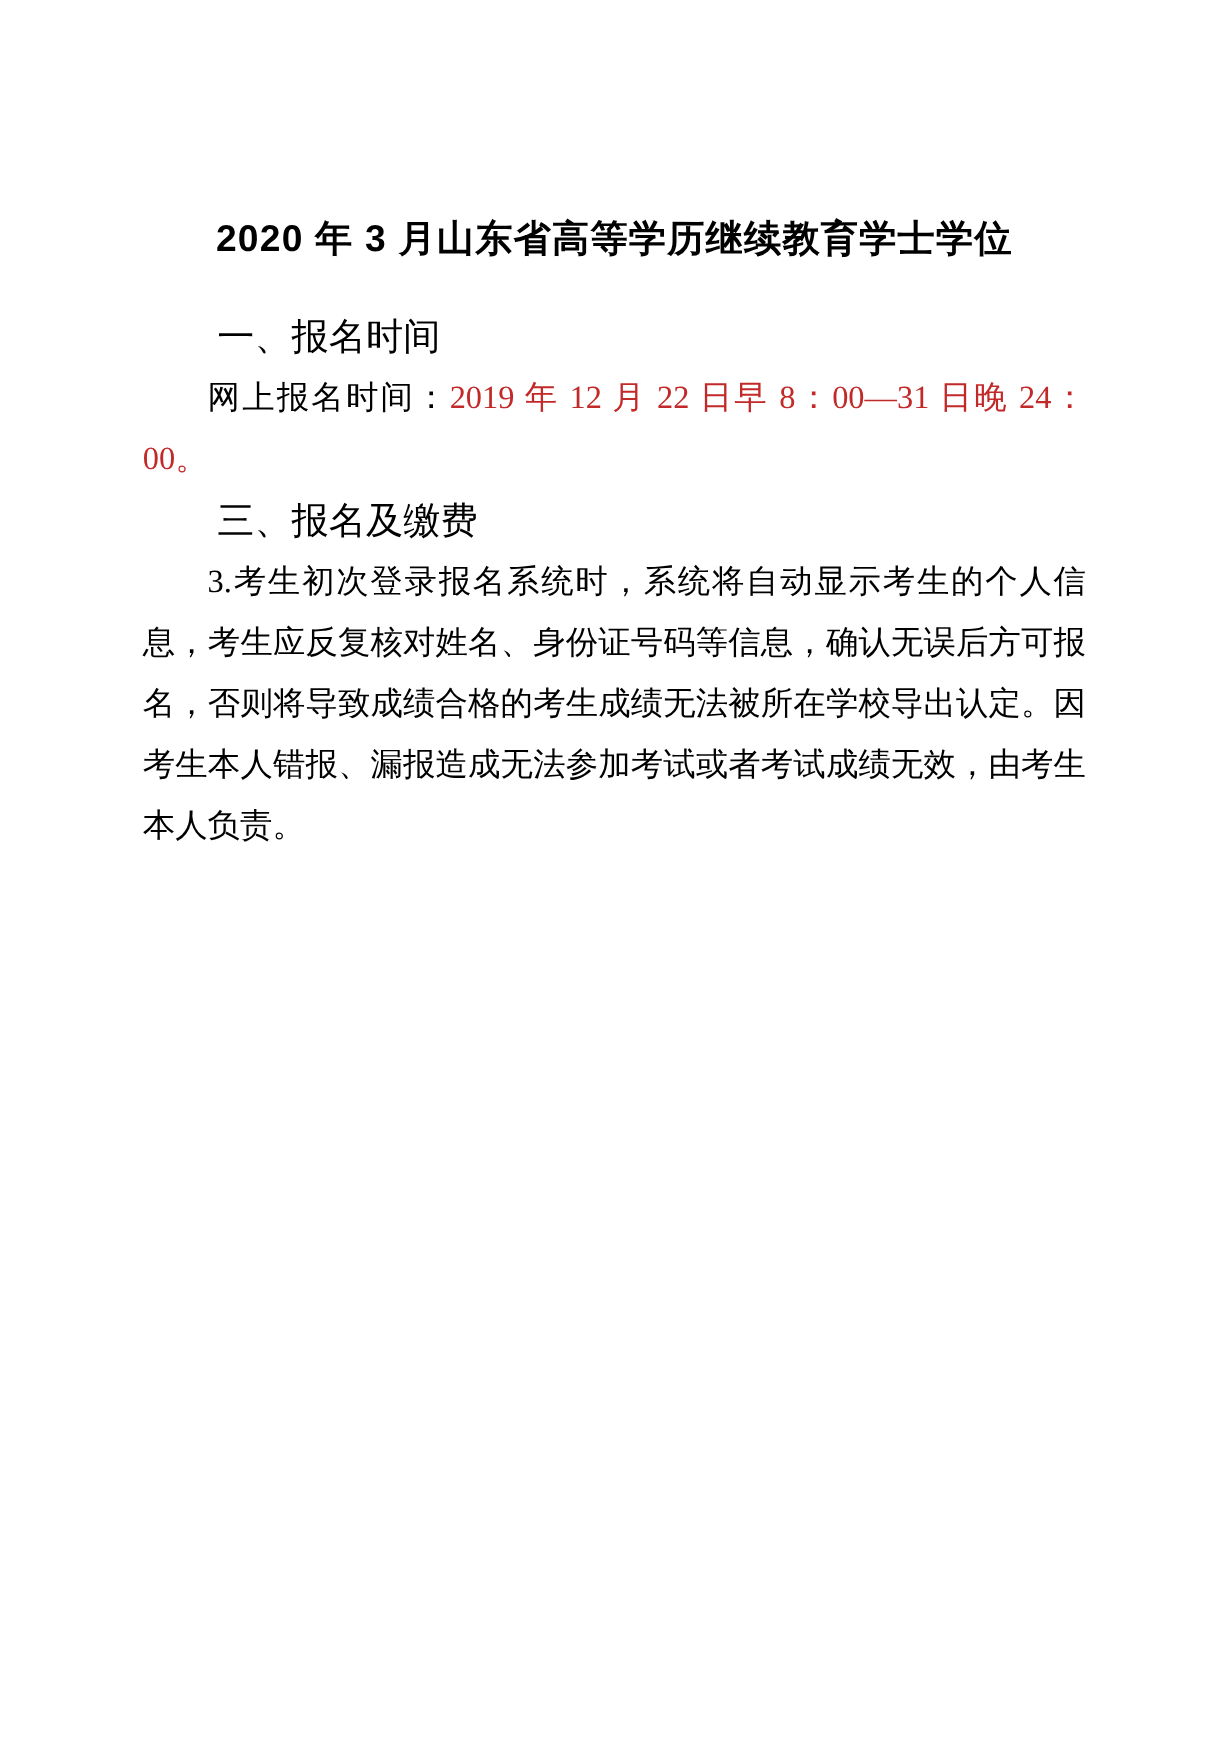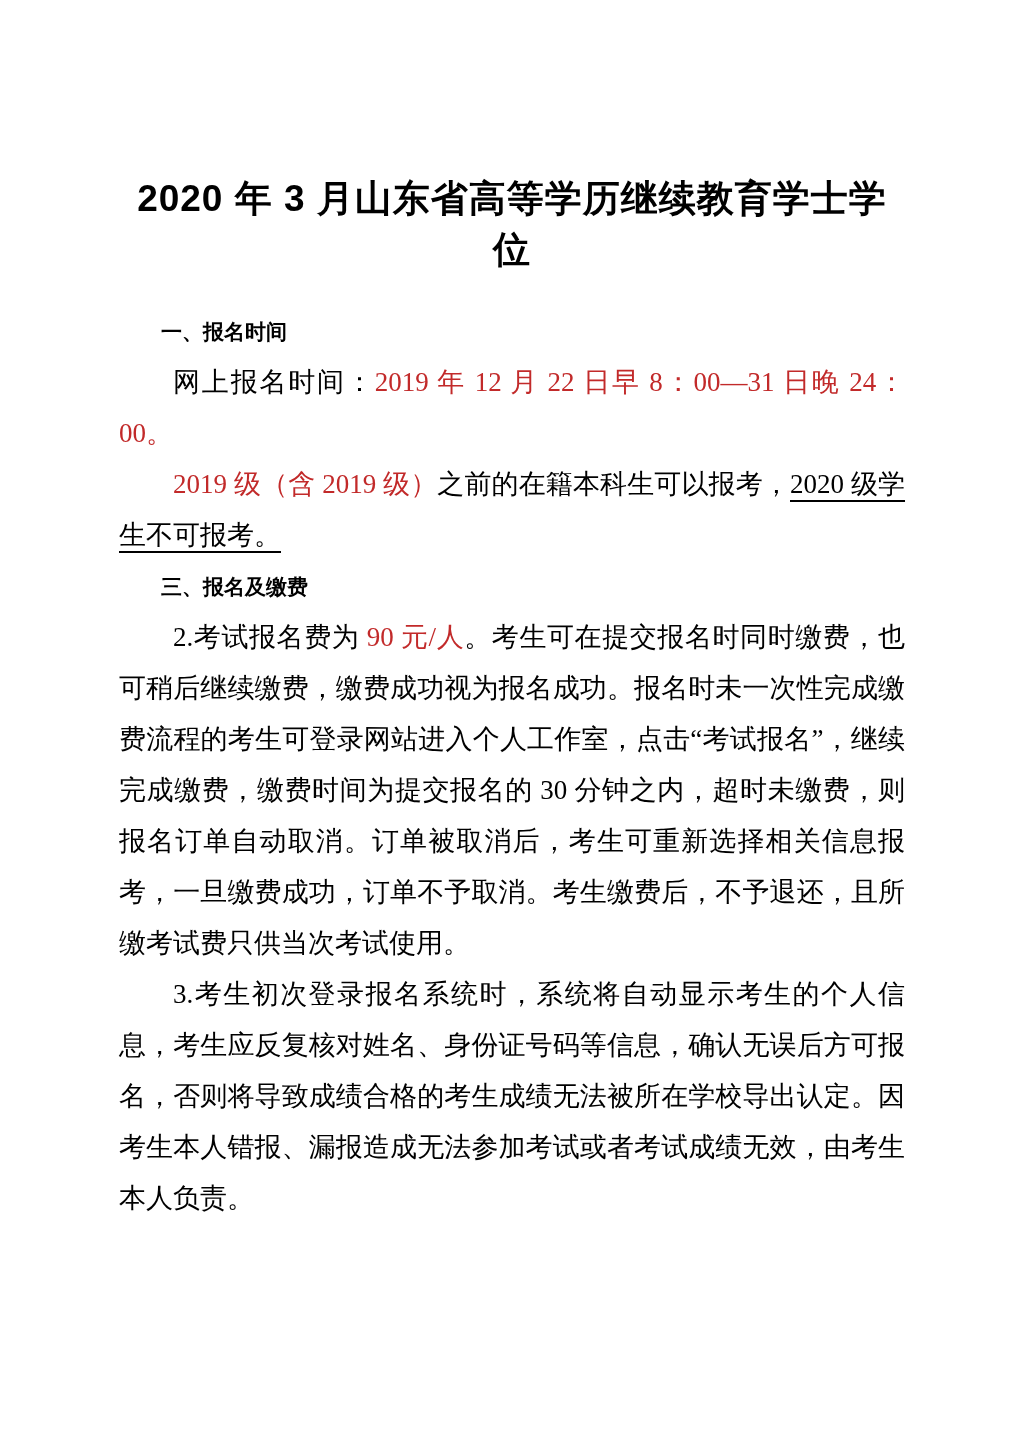--- a/index.html
+++ b/index.html
@@ -20,37 +20,37 @@
     padding: 173px 119px 0 119px;
     background: #ffffff;
     color: #000000;
     font-family: "Liberation Serif", serif;
     font-size: 27px;
     line-height: 51px;
   }
   .doc-title {
     font-family: "Liberation Sans", sans-serif;
     font-weight: bold;
-    font-size: 37px;
+    font-size: 31px;
     line-height: 51px;
     text-align: center;
     letter-spacing: 1px;
     margin: 0 0 31px 0;
   }
   .para {
     margin: 0;
     text-align: justify;
     text-justify: inter-character;
     text-indent: 2em;
   }
   .heading {
     margin: 0;
     font-family: "Liberation Sans", sans-serif;
-    font-weight: bold;
-    font-size: 21px;
+    font-weight: normal;
+    font-size: 31px;
     line-height: 51px;
     text-indent: 2em;
   }
   .red {
     color: #c22a2a;
   }
   .underline {
     text-decoration: underline;
     text-decoration-thickness: 1.5px;
     text-underline-offset: 7px;
@@ -64,22 +64,20 @@
   <h1 class="doc-title">
     <span>2020 年 3 月山东省高等学历继续教育学士学位</span><br>
   </h1>
 
 
   <h2 class="heading">一、报名时间</h2>
 
   <p class="para"><span>网上报名时间：</span><span class="red">2019 年 12 月 22 日早 8：00—31 日晚 24：00。</span></p>
 
 
-  <p class="para"><span class="red">2019 级（含 2019 级）</span><span>之前的在籍本科生可以报考，</span><span class="underline">2020 级学生不可报考。</span></p>
 
   <h2 class="heading">三、报名及缴费</h2>
 
 
-  <p class="para"><span>2.考试报名费为 </span><span class="red">90 元/人</span><span>。考生可在提交报名时同时缴费，也可稍后继续缴费，缴费成功视为报名成功。报名时未一次性完成缴费流程的考生可登录网站进入个人工作室，点击“考试报名”，继续完成缴费，缴费时间为提交报名的 30 分钟之内，超时未缴费，则报名订单自动取消。订单被取消后，考生可重新选择相关信息报考，一旦缴费成功，订单不予取消。考生缴费后，不予退还，且所缴考试费只供当次考试使用。</span></p>
 
   <p class="para">3.考生初次登录报名系统时，系统将自动显示考生的个人信息，考生应反复核对姓名、身份证号码等信息，确认无误后方可报名，否则将导致成绩合格的考生成绩无法被所在学校导出认定。因考生本人错报、漏报造成无法参加考试或者考试成绩无效，由考生本人负责。</p>
 
 </div>
 
 </body></html>

